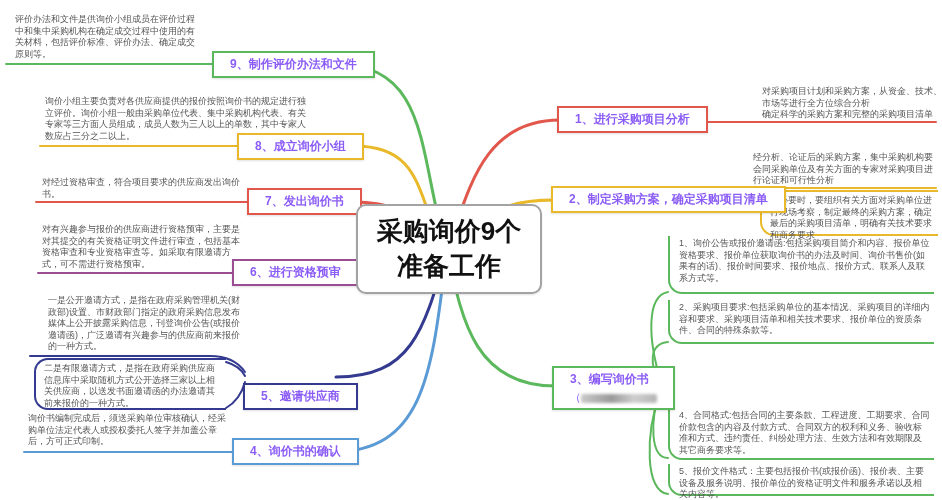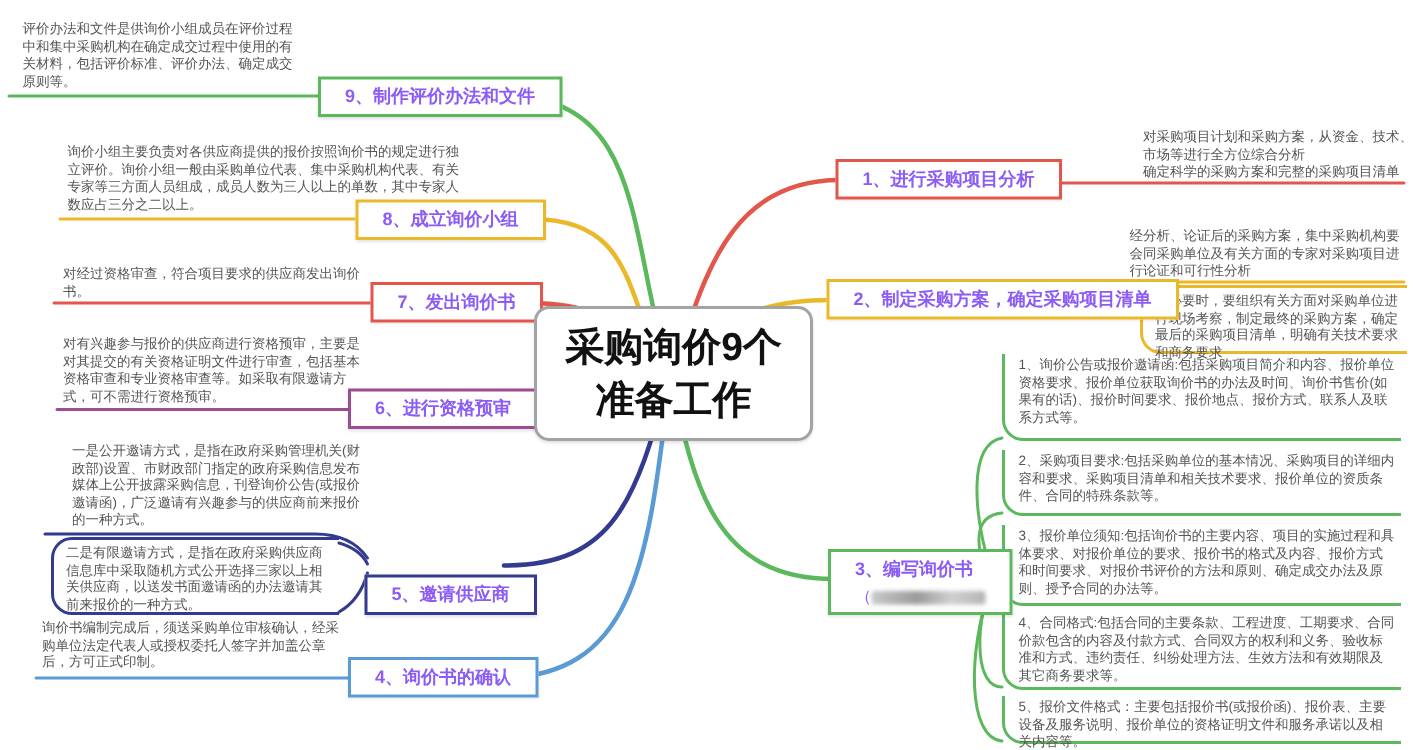--- a/index.html
+++ b/index.html
@@ -104,17 +104,16 @@
   <div class="note lbox c-navy" style="left:34px;top:358px;width:192px;height:52px;">二是有限邀请方式，是指在政府采购供应商信息库中采取随机方式公开选择三家以上相关供应商，以送发书面邀请函的办法邀请其前来报价的一种方式。</div>
   <div class="note" style="left:28px;top:413px;width:205px;">询价书编制完成后，须送采购单位审核确认，经采购单位法定代表人或授权委托人签字并加盖公章后，方可正式印制。</div>
 
   <div class="note" style="left:718px;top:86px;width:215px;margin-left:44px;">对采购项目计划和采购方案，从资金、技术、生产、市场等进行全方位综合分析
 确定科学的采购方案和完整的采购项目清单</div>
   <div class="note" style="left:753px;top:152px;width:182px;">经分析、论证后的采购方案，集中采购机构要会同采购单位及有关方面的专家对采购项目进行论证和可行性分析</div>
   <div class="note lbox c-yellow" style="left:760px;top:190px;width:178px;height:46px;">有必要时，要组织有关方面对采购单位进行现场考察，制定最终的采购方案，确定最后的采购项目清单，明确有关技术要求和商务要求</div>
 
   <div class="note bracket c-green" style="left:668px;top:236px;width:266px;height:58px;">1、询价公告或报价邀请函:包括采购项目简介和内容、报价单位资格要求、报价单位获取询价书的办法及时间、询价书售价(如果有的话)、报价时间要求、报价地点、报价方式、联系人及联系方式等。</div>
   <div class="note bracket c-green" style="left:668px;top:300px;width:266px;height:44px;">2、采购项目要求:包括采购单位的基本情况、采购项目的详细内容和要求、采购项目清单和相关技术要求、报价单位的资质条件、合同的特殊条款等。</div>
-  <div class="note bracket c-green" style="left:668px;top:350px;width:266px;height:54px;">3、报价单位须知:包括询价书的主要内容、项目的实施过程和具体要求、对报价单位的要求、报价书的格式及内容、报价方式和时间要求、对报价书评价的方法和原则、确定成交办法及原则、授予合同的办法等。</div>
   <div class="note bracket c-green" style="left:668px;top:408px;width:266px;height:52px;">4、合同格式:包括合同的主要条款、工程进度、工期要求、合同价款包含的内容及付款方式、合同双方的权利和义务、验收标准和方式、违约责任、纠纷处理方法、生效方法和有效期限及其它商务要求等。</div>
   <div class="note bracket c-green" style="left:668px;top:464px;width:266px;height:32px;">5、报价文件格式：主要包括报价书(或报价函)、报价表、主要设备及服务说明、报价单位的资格证明文件和服务承诺以及相关内容等。</div>
 
 </div>
 
 </body></html>

